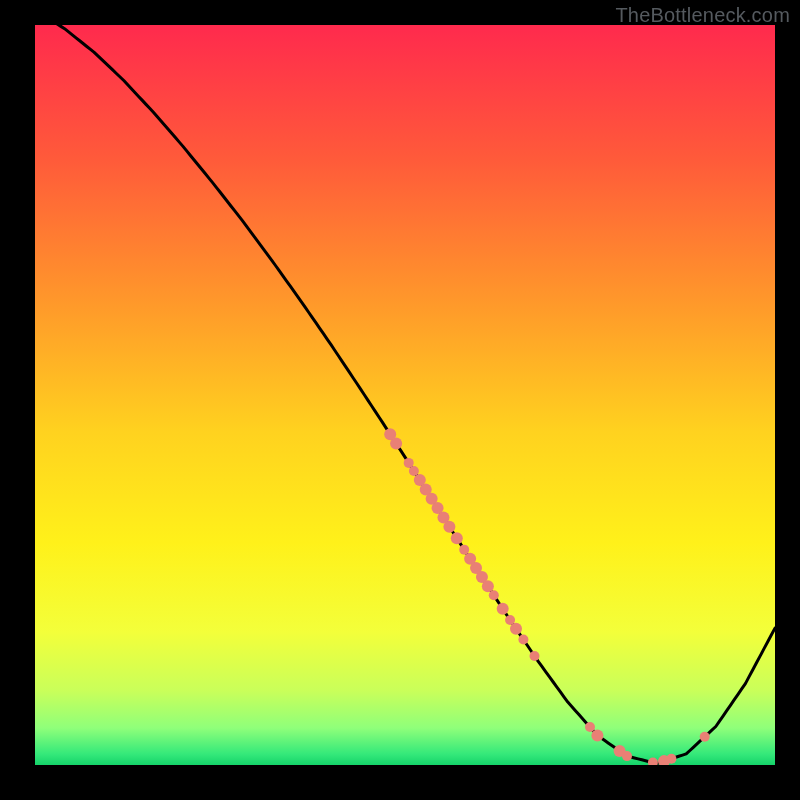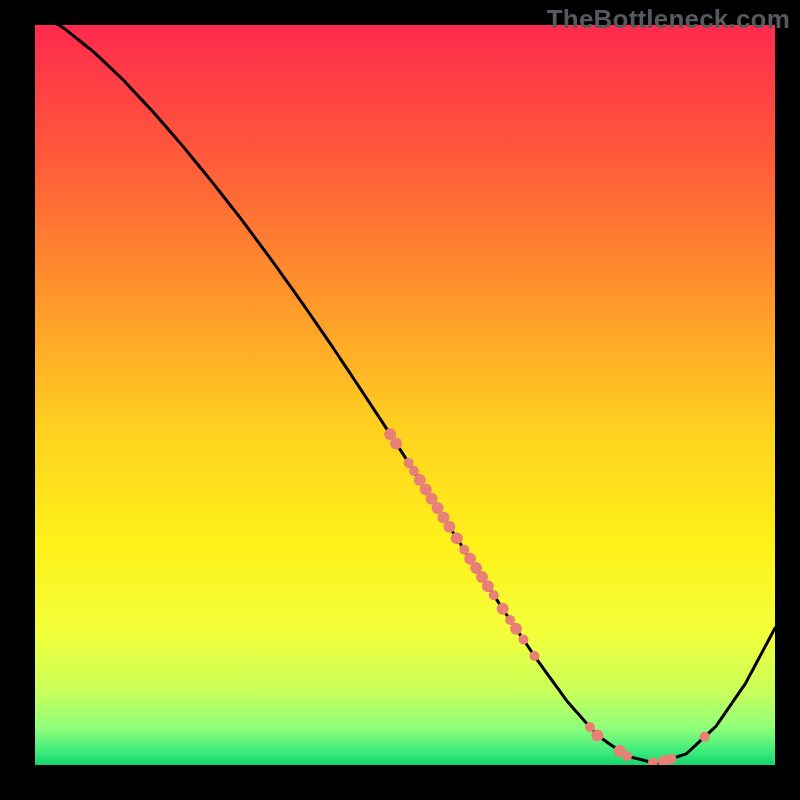--- a/index.html
+++ b/index.html
@@ -24,22 +24,22 @@
     left: 0;
     top: 0;
     width: 740px;
     height: 740px;
   }
   .watermark {
     position: absolute;
     top: 4px;
     right: 10px;
     color: #555a5f;
-    font-size: 26px;
-    font-weight: 700;
+    font-size: 20px;
+    font-weight: 400;
     letter-spacing: 0.2px;
     z-index: 5;
   }
   svg { display: block; }
 </style>
 </head>
 <body>
 
 <div class="watermark">TheBottleneck.com</div>
 

